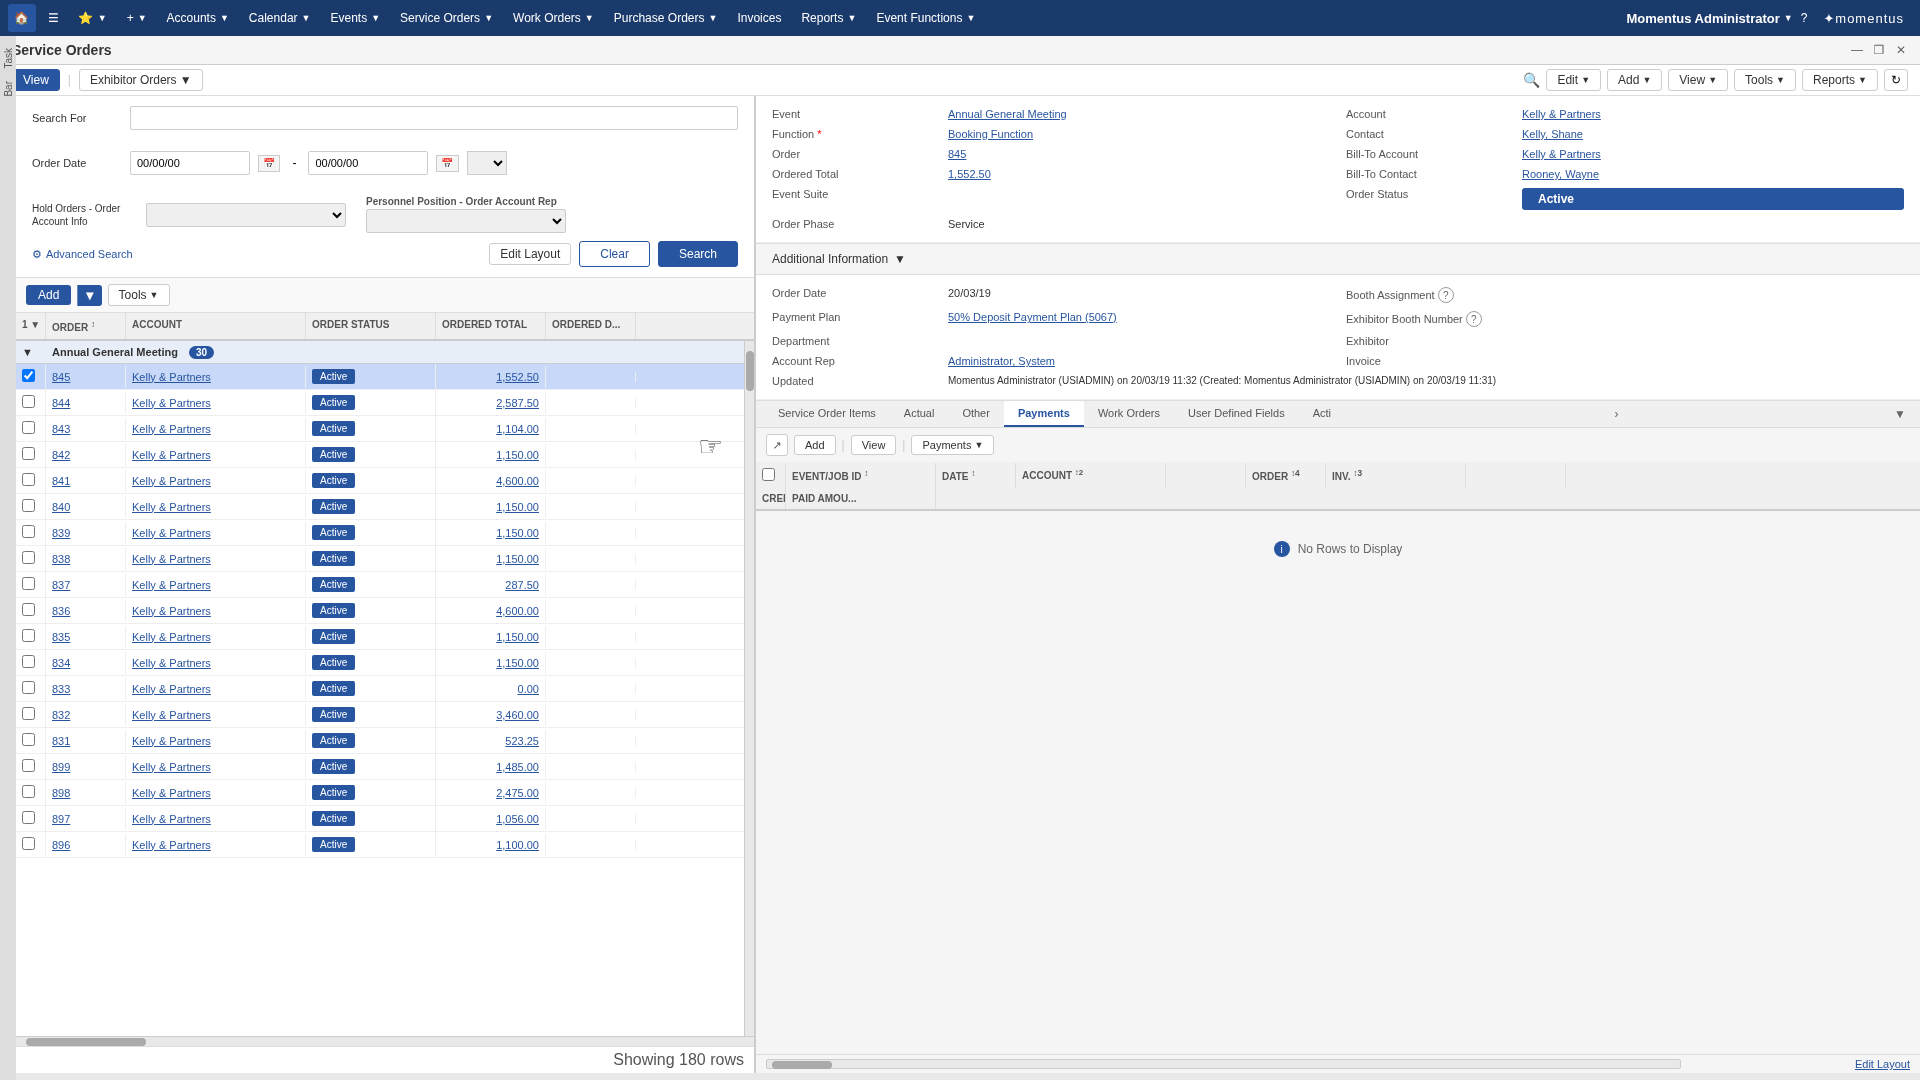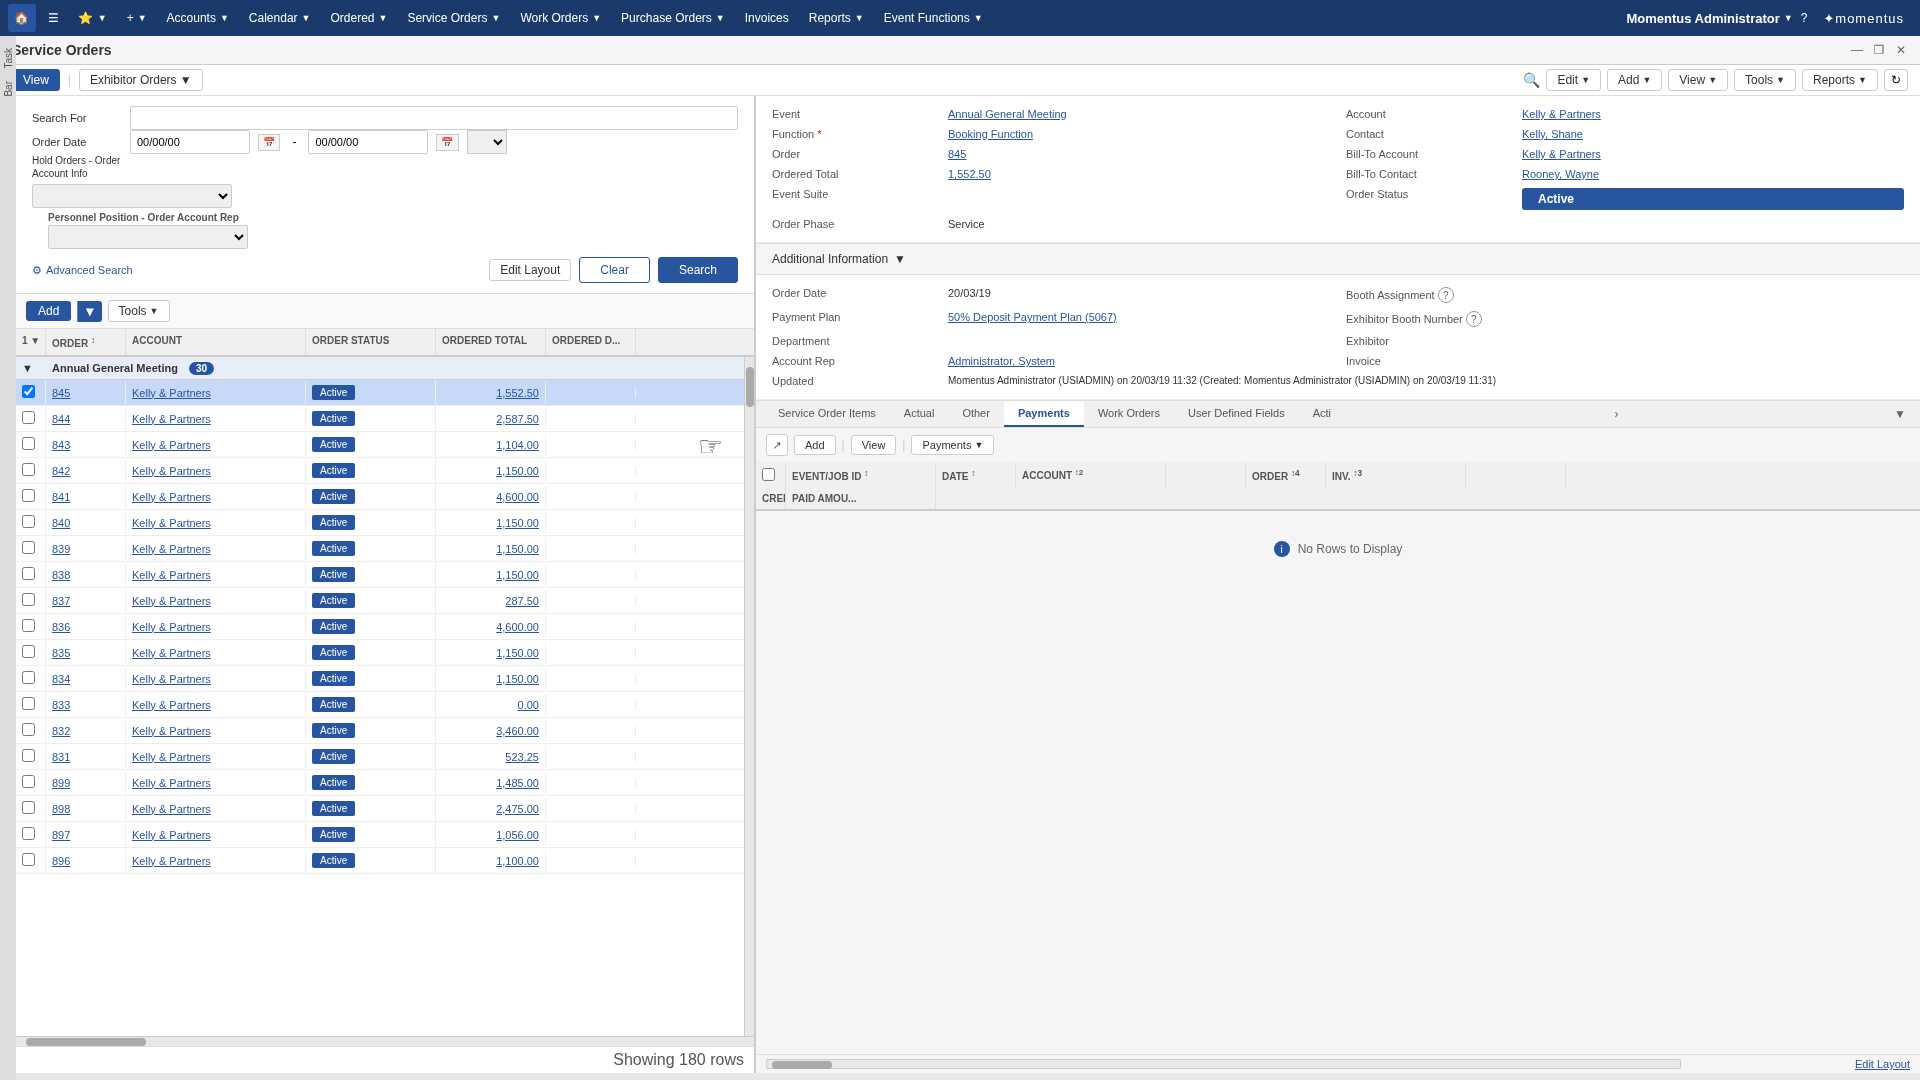--- a/index.html
+++ b/index.html
@@ -117,21 +117,21 @@
     
     .search-area {
       padding: 10px 16px;
       background: white;
       border-bottom: 1px solid #ddd;
     }
     .search-row {
       display: flex;
       align-items: center;
       gap: 8px;
-      margin-bottom: 0;
+      margin-bottom: 21px;
     }
     .search-label { width: 90px; font-size: 11px; color: #333; }
     .search-input {
       flex: 1;
       height: 24px;
       border: 1px solid #ccc;
       border-radius: 2px;
       padding: 2px 6px;
       font-size: 11px;
     }
@@ -139,24 +139,23 @@
       width: 120px;
       height: 24px;
       border: 1px solid #ccc;
       border-radius: 2px;
       padding: 2px 6px;
       font-size: 11px;
     }
     .date-btn { padding: 2px 4px; border: 1px solid #ccc; background: #f5f5f5; cursor: pointer; font-size: 10px; }
     .hold-orders-row {
       display: flex;
-      align-items: flex-start;
+      align-items: center;
       gap: 4px;
       margin-bottom: 8px;
-      flex-direction: column;
     }
     .hold-select {
       width: 200px;
       height: 24px;
       border: 1px solid #ccc;
       border-radius: 2px;
       font-size: 11px;
     }
     .personnel-group { display: flex; flex-direction: column; font-size: 10px; color: #555; gap: 2px; margin-left: 16px; }
     .personnel-select { width: 200px; height: 24px; border: 1px solid #ccc; border-radius: 2px; font-size: 11px; }
@@ -523,21 +522,21 @@
   </div>
   <div class="nav-item">
     <span>Accounts</span>
     <span class="chevron-down">▼</span>
   </div>
   <div class="nav-item">
     <span>Calendar</span>
     <span class="chevron-down">▼</span>
   </div>
   <div class="nav-item">
-    <span>Ordered</span>
+    <span>Events</span>
     <span class="chevron-down">▼</span>
   </div>
   <div class="nav-item">
     <span>Service Orders</span>
     <span class="chevron-down">▼</span>
   </div>
   <div class="nav-item">
     <span>Work Orders</span>
     <span class="chevron-down">▼</span>
   </div>

